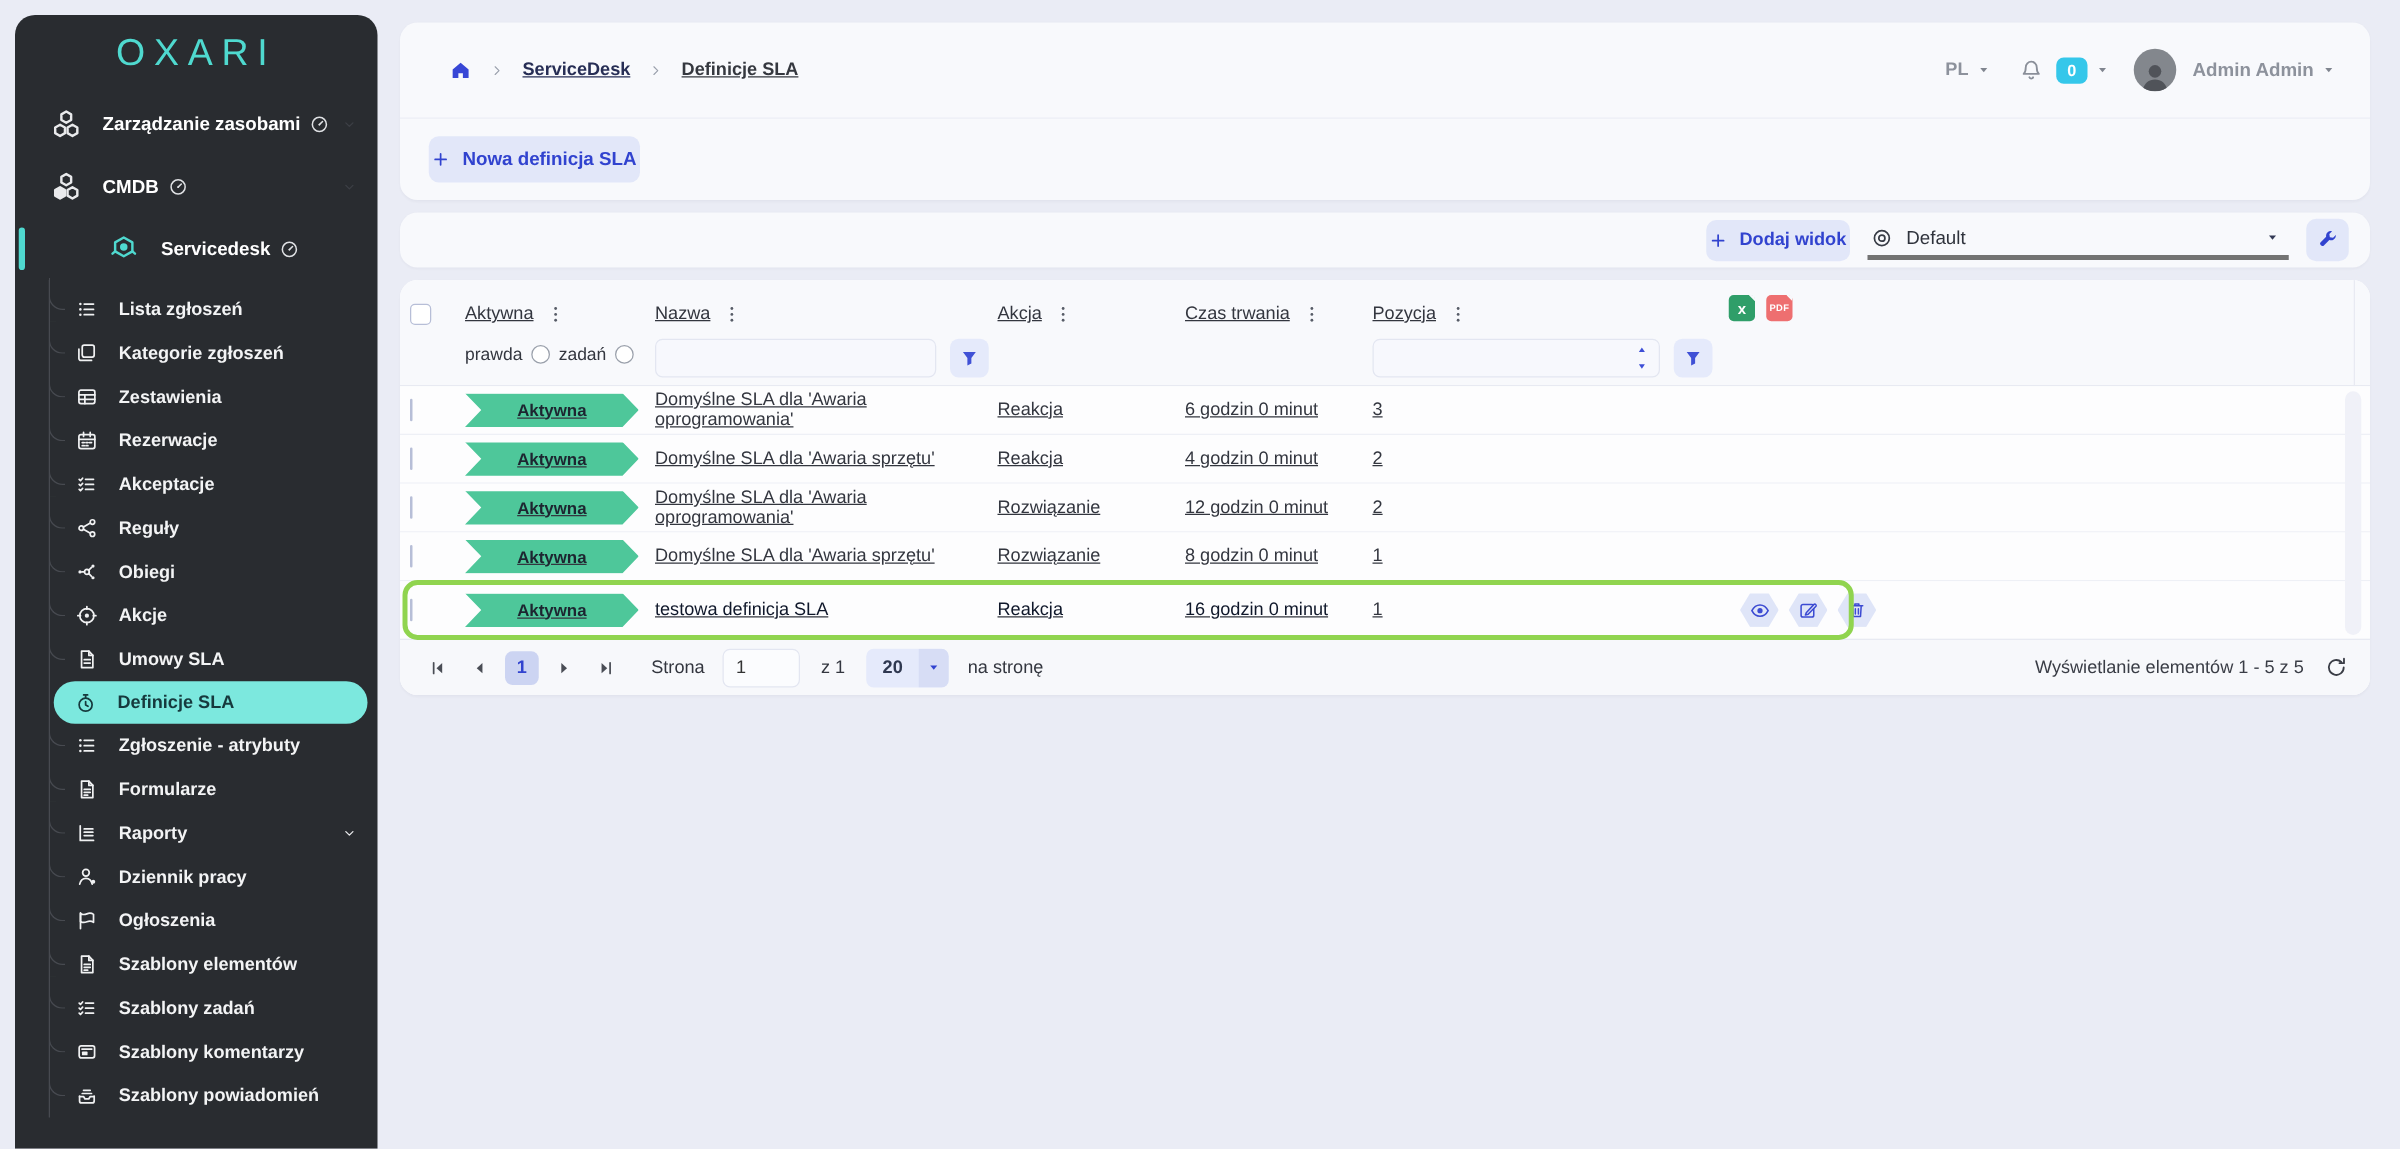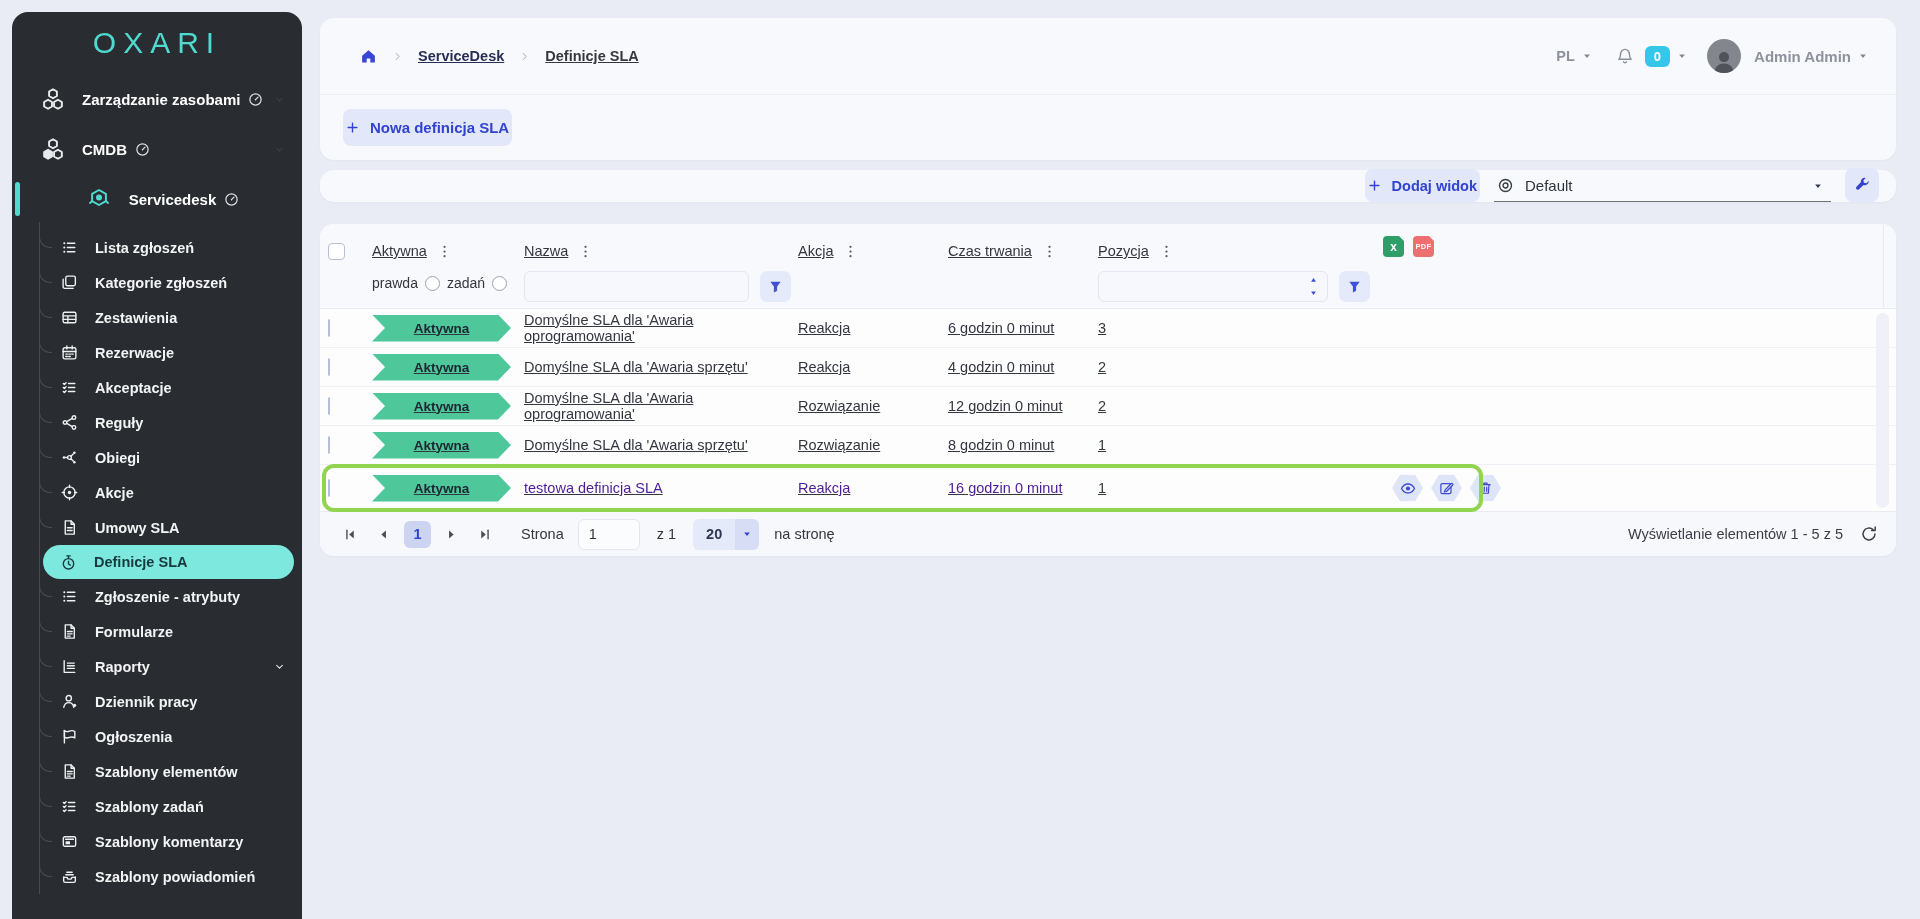--- a/index.html
+++ b/index.html
@@ -58,25 +58,25 @@
     padding:3px 9px;margin-left:11px;}
   .avatar{width:34px;height:34px;border-radius:50%;background:#83878d;margin-left:20px;
     display:flex;align-items:flex-end;justify-content:center;overflow:hidden;color:#505359;}
   .user-name{color:#8d929c;font-size:15px;margin-left:13px;font-weight:600;}
   .btn-row{height:64px;display:flex;align-items:center;padding:0 23px;}
   .btn-lav{display:inline-flex;align-items:center;gap:11px;background:#e2e7f9;color:var(--blue);
     border:none;border-radius:8px;font-size:15px;font-weight:600;padding:0 3px;height:37px;
     font-family:inherit;cursor:pointer;}
   .btn-lav .icon{color:var(--blue);}
 
-  #toolbar-card{top:170px;height:32px;display:flex;align-items:flex-end;justify-content:flex-end;
+  #toolbar-card{top:170px;height:44px;display:flex;align-items:center;justify-content:flex-end;
     padding:0 17px;gap:14px;}
   #toolbar-card .btn-lav{height:33px;font-size:14.5px;}
   .view-select{width:337px;height:32px;display:flex;align-items:center;gap:11px;
-    border-bottom:1px solid #737373;color:#2f333c;font-size:15px;padding:0 8px 0 3px;cursor:pointer;}
+    border-bottom:4px solid #737373;color:#2f333c;font-size:15px;padding:0 8px 0 3px;cursor:pointer;}
   .view-select .vs-ic{color:#383c46;}
   .vs-caret{margin-left:auto;color:#333a55;}
   .wrench-btn{width:34px;height:34px;border-radius:8px;background:#e2e7f9;color:var(--blue);
     display:flex;align-items:center;justify-content:center;border:none;cursor:pointer;}
 
   
   #table-card{top:224px;height:332px;background:#fdfdfe;overflow:hidden;text-decoration:underline;}
   .tgrid{display:grid;grid-template-columns:44px 150px 278px 150px 150px 130px 1fr;align-items:center;}
   .thead{position:relative;height:85px;border-bottom:1px solid #e8eaf2;padding-top:7px;background:var(--card-bg);}
   .th-row{height:40px;}
@@ -110,21 +110,21 @@
   .chip.xls{background:#2f9e69;font-size:12px;}
   .chip.pdf{background:#ee6f70;font-size:7.5px;letter-spacing:.3px;}
   .scroll-divider{position:absolute;left:1563px;top:0;height:85px;border-left:1px solid #e8eaf2;}
   .scroll-track{position:absolute;right:7px;top:89px;height:195px;width:13px;background:#f0f1f8;border-radius:7px;}
 
   .trow{height:39px;border-bottom:1px solid #eef0f6;position:relative;font-size:14.5px;color:#33363f;background:#fdfdfe;}
   .trow.hl{height:46px;border-bottom:none;}
   .badge{width:139px;height:27px;margin-left:8px;background:var(--green);color:#1d2530;
     font-size:13.5px;font-weight:700;display:flex;align-items:center;justify-content:center;
     clip-path:polygon(0 0,calc(100% - 13px) 0,100% 50%,calc(100% - 13px) 100%,0 100%,13px 50%);}
-  .hl-text{color:#4c1d95;}
+  .hl-text{color:#0f172a;}
   .row-actions{position:absolute;left:1072px;top:50%;transform:translateY(-50%);display:flex;gap:8px;}
   .hex-btn{width:31px;height:27px;background:#dfe5f8;color:#3c4bd2;border:none;display:flex;
     align-items:center;justify-content:center;cursor:pointer;
     clip-path:polygon(26% 0,74% 0,100% 50%,74% 100%,26% 100%,0 50%);}
   .highlight-border{position:absolute;left:2px;top:240px;width:1161px;height:48px;
     border:4px solid var(--hl);border-radius:12px;pointer-events:none;z-index:5;}
 
   .pager{position:absolute;left:0;right:0;bottom:0;height:45px;background:#f7f8fb;
     border-top:1px solid #e8eaf2;display:flex;align-items:center;padding:0 18px;font-size:14.5px;color:#33363f;}
   .pg-nav{display:flex;align-items:center;gap:8px;color:#4a4d55;}

